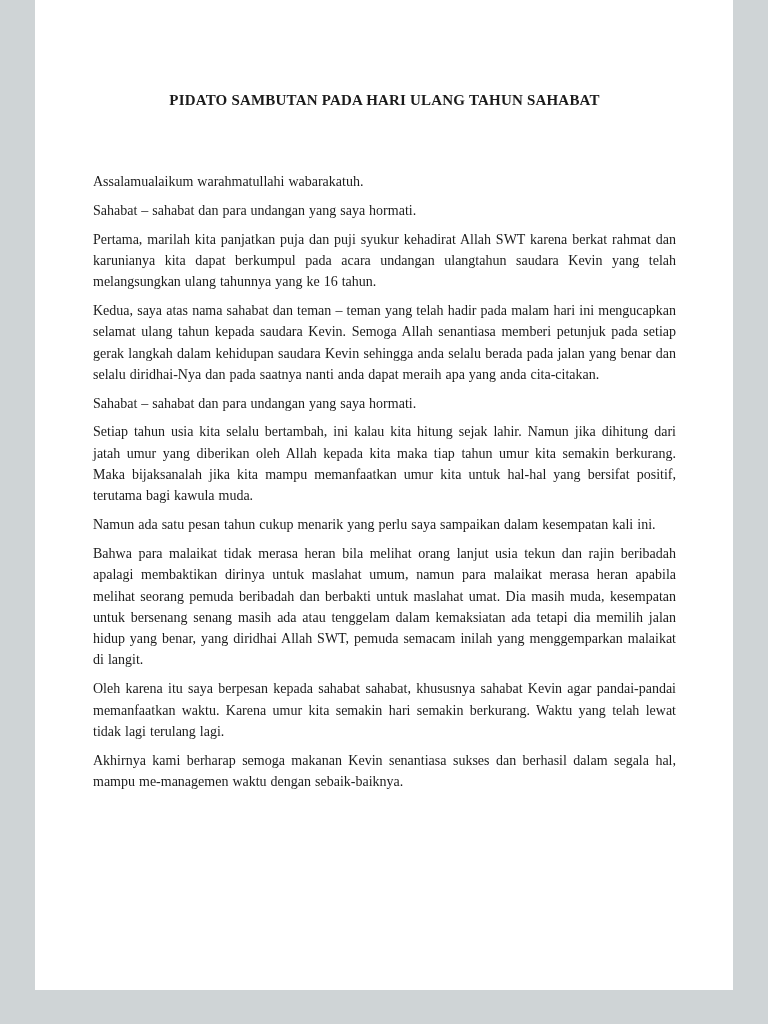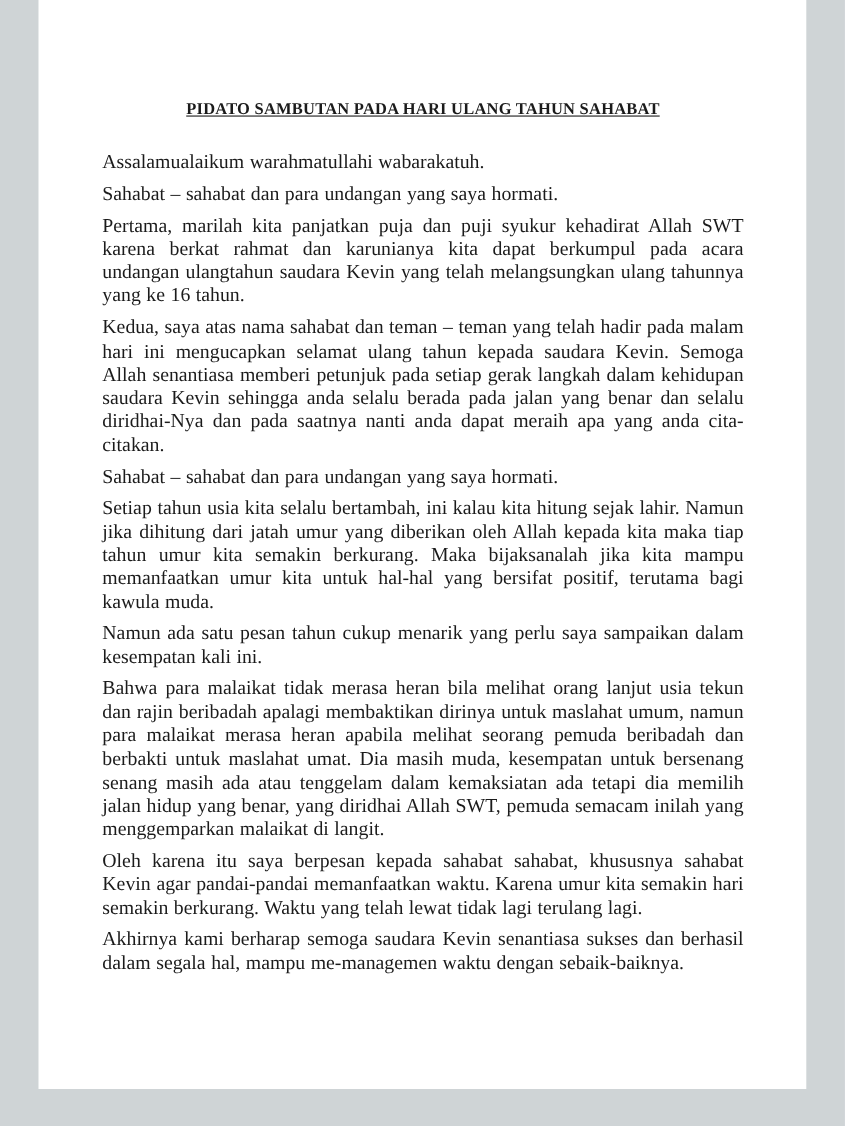--- a/index.html
+++ b/index.html
@@ -28,25 +28,24 @@
     box-sizing: border-box;
     padding: 90px 57px 0 58px;
     color: #1b1b1b;
   }
   .doc-title {
     font-size: 15px;
     font-weight: bold;
     text-align: center;
     letter-spacing: 0.2px;
     line-height: 21px;
-    margin: 0 0 26px 0;
-    text-decoration: underline;
+    margin: 0 0 60px 0;
   }
   .doc-body p {
-    font-size: 18px;
+    font-size: 14px;
     line-height: 21.3px;
     text-align: justify;
     margin: 0 0 7.5px 0;
     word-spacing: 0.5px;
   }
 </style>
 </head>
 <body>
 
 <div class="viewport">
@@ -55,16 +54,16 @@
     <div class="doc-body">
       <p>Assalamualaikum warahmatullahi wabarakatuh.</p>
       <p>Sahabat – sahabat dan para undangan yang saya hormati.</p>
       <p>Pertama, marilah kita panjatkan puja dan puji syukur kehadirat Allah SWT karena berkat rahmat dan karunianya kita dapat berkumpul pada acara undangan ulangtahun saudara Kevin yang telah melangsungkan ulang tahunnya yang ke 16 tahun.</p>
       <p>Kedua, saya atas nama sahabat dan teman – teman yang telah hadir pada malam hari ini mengucapkan selamat ulang tahun kepada saudara Kevin. Semoga Allah senantiasa memberi petunjuk pada setiap gerak langkah dalam kehidupan saudara Kevin sehingga anda selalu berada pada jalan yang benar dan selalu diridhai-Nya dan pada saatnya nanti anda dapat meraih apa yang anda cita-citakan.</p>
       <p>Sahabat – sahabat dan para undangan yang saya hormati.</p>
       <p>Setiap tahun usia kita selalu bertambah, ini kalau kita hitung sejak lahir. Namun jika dihitung dari jatah umur yang diberikan oleh Allah kepada kita maka tiap tahun umur kita semakin berkurang. Maka bijaksanalah jika kita mampu memanfaatkan umur kita untuk hal-hal yang bersifat positif, terutama bagi kawula muda.</p>
       <p>Namun ada satu pesan tahun cukup menarik yang perlu saya sampaikan dalam kesempatan kali ini.</p>
       <p>Bahwa para malaikat tidak merasa heran bila melihat orang lanjut usia tekun dan rajin beribadah apalagi membaktikan dirinya untuk maslahat umum, namun para malaikat merasa heran apabila melihat seorang pemuda beribadah dan berbakti untuk maslahat umat. Dia masih muda, kesempatan untuk bersenang senang masih ada atau tenggelam dalam kemaksiatan ada tetapi dia memilih jalan hidup yang benar, yang diridhai Allah SWT, pemuda semacam inilah yang menggemparkan malaikat di langit.</p>
       <p>Oleh karena itu saya berpesan kepada sahabat sahabat, khususnya sahabat Kevin agar pandai-pandai memanfaatkan waktu. Karena umur kita semakin hari semakin berkurang. Waktu yang telah lewat tidak lagi terulang lagi.</p>
-      <p>Akhirnya kami berharap semoga saudara Kevin senantiasa sukses dan berhasil dalam segala hal, mampu me-managemen waktu dengan sebaik-baiknya.</p>
+      <p>Akhirnya kami berharap semoga makanan Kevin senantiasa sukses dan berhasil dalam segala hal, mampu me-managemen waktu dengan sebaik-baiknya.</p>
     </div>
   </div>
 </div>
 
 </body></html>

